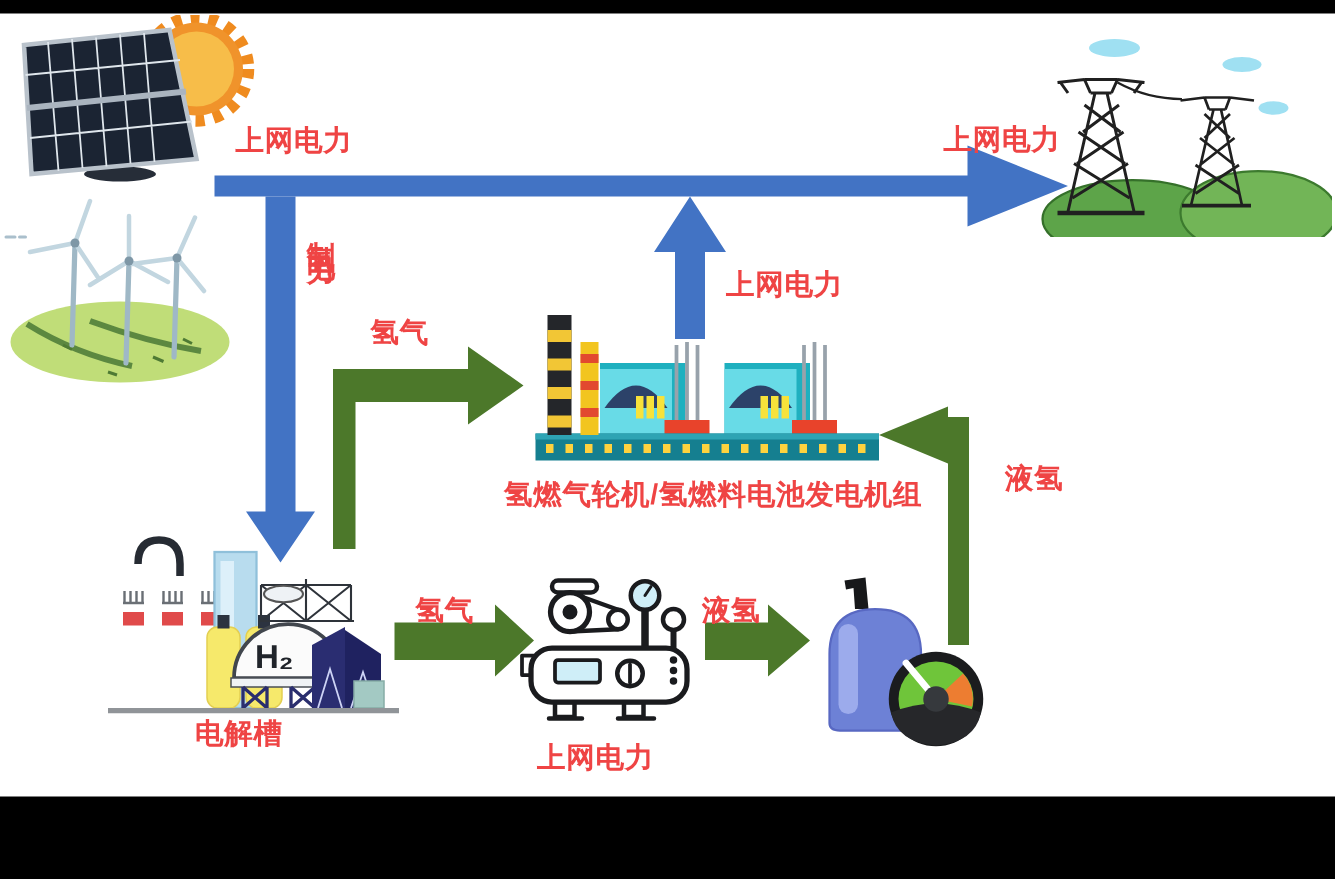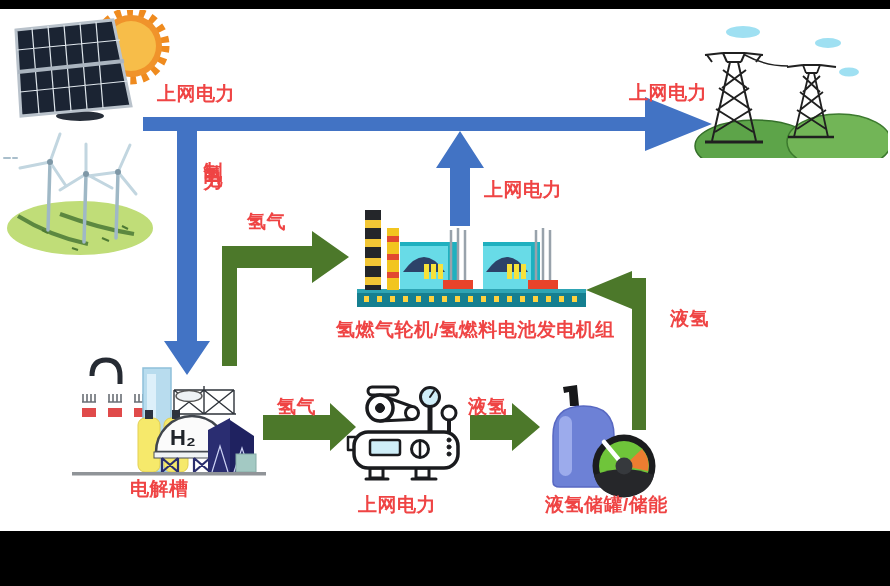--- a/index.html
+++ b/index.html
@@ -183,17 +183,16 @@
   <div class="lbl" style="left:629px;top:80px">上网电力</div>
   <div class="lbl lbl-vertical" style="left:204px;top:146px">制氢电力</div>
   <div class="lbl" style="left:247px;top:209px">氢气</div>
   <div class="lbl" style="left:484px;top:177px">上网电力</div>
   <div class="lbl" style="left:336px;top:317px">氢燃气轮机/氢燃料电池发电机组</div>
   <div class="lbl" style="left:277px;top:394px">氢气</div>
   <div class="lbl" style="left:468px;top:394px">液氢</div>
   <div class="lbl" style="left:670px;top:306px">液氢</div>
   <div class="lbl" style="left:130px;top:476px">电解槽</div>
   <div class="lbl" style="left:358px;top:492px">上网电力</div>
-  <div class="lbl" style="left:545px;top:492px">液氢储罐/储能</div>
 
   <div class="letterbox top"></div>
   <div class="letterbox bottom"></div>
 </div>
 
 </body></html>

